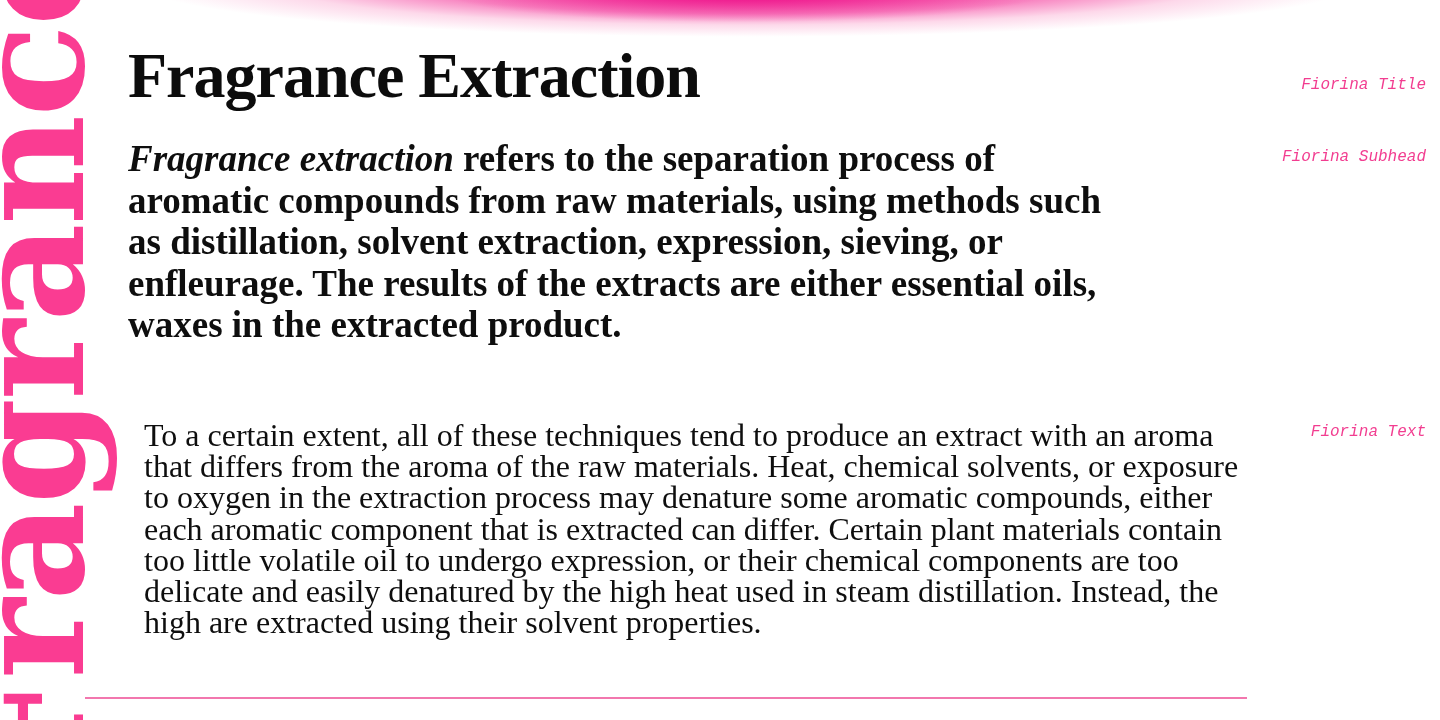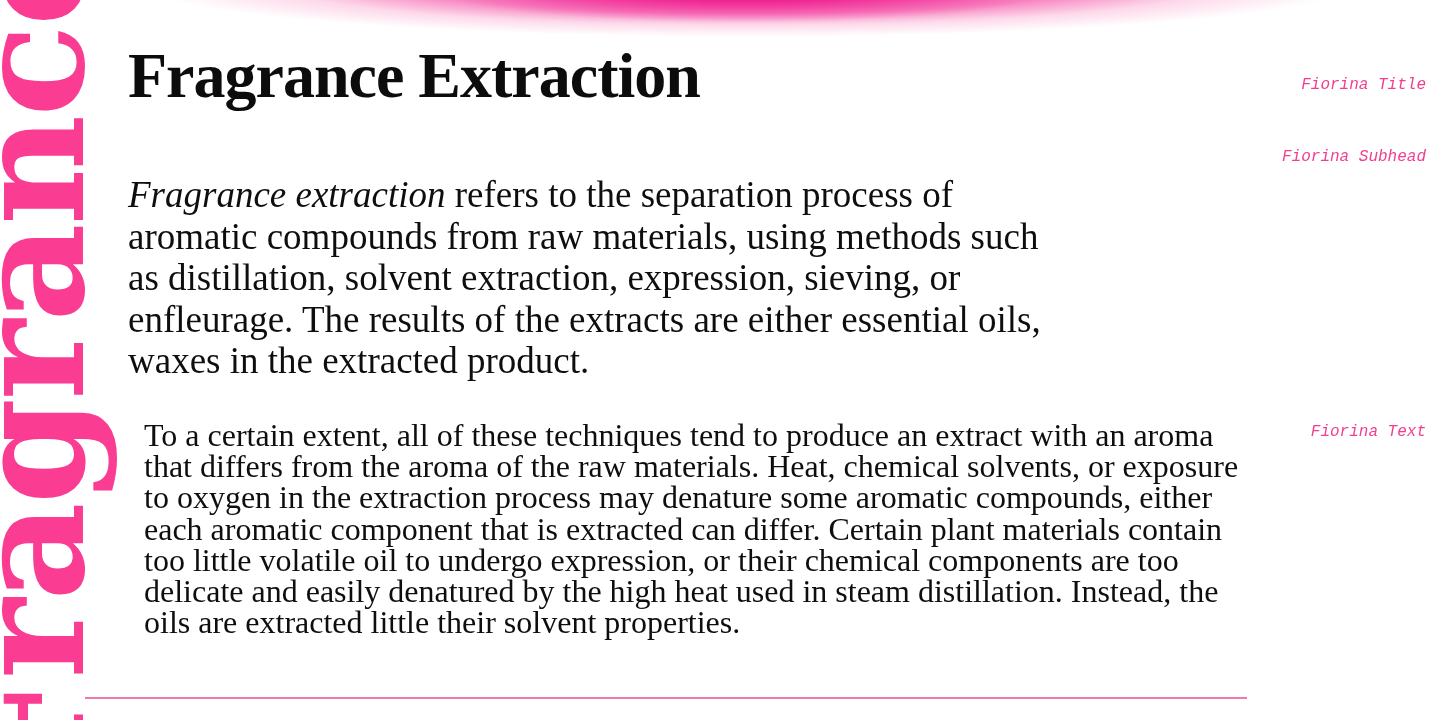--- a/index.html
+++ b/index.html
@@ -48,23 +48,22 @@
     font-size:64px;
     line-height:1.05;
     letter-spacing:-1px;
     color:#0c0c0c;
   }
   .subhead{
     position:absolute;
     left:128px;top:138px;
     font-size:37px;
     line-height:41.6px;
-    font-weight:400;
+    font-weight:700;
     color:#0e0e0e;
-    margin-top:36px;
   }
   .subhead .italic{font-style:italic;}
   .bodytext{
     position:absolute;
     left:128px;top:420px;
     font-size:32px;
     line-height:31.2px;
     color:#0e0e0e;
     margin-left:16px;
   }
@@ -109,21 +108,21 @@
     <div>waxes in the extracted product.</div>
   </div>
 
   <div class="bodytext">
     <div>To a certain extent, all of these techniques tend to produce an extract with an aroma</div>
     <div>that differs from the aroma of the raw materials. Heat, chemical solvents, or exposure</div>
     <div>to oxygen in the extraction process may denature some aromatic compounds, either</div>
     <div>each aromatic component that is extracted can differ. Certain plant materials contain</div>
     <div>too little volatile oil to undergo expression, or their chemical components are too</div>
     <div>delicate and easily denatured by the high heat used in steam distillation. Instead, the</div>
-    <div>oils are extracted little their solvent properties.</div>
+    <div>high are extracted using their solvent properties.</div>
   </div>
 
   <span class="style-label label-title">Fiorina Title</span>
 
   <span class="style-label label-subhead">Fiorina Subhead</span>
 
   <span class="style-label label-text">Fiorina Text</span>
 
   <div class="grande-rule"></div>
 

